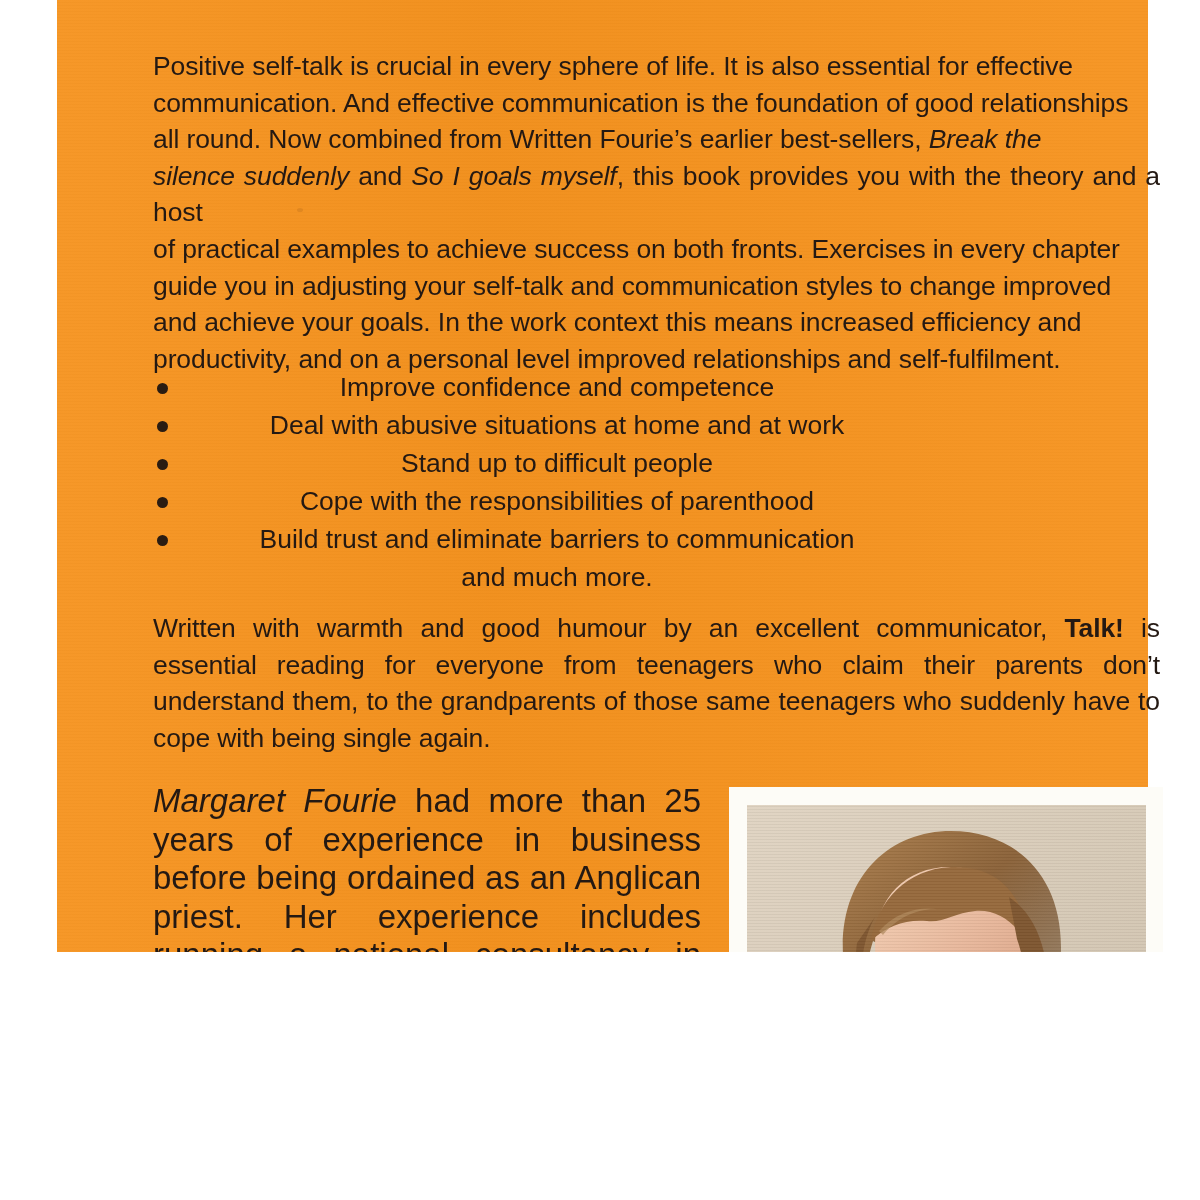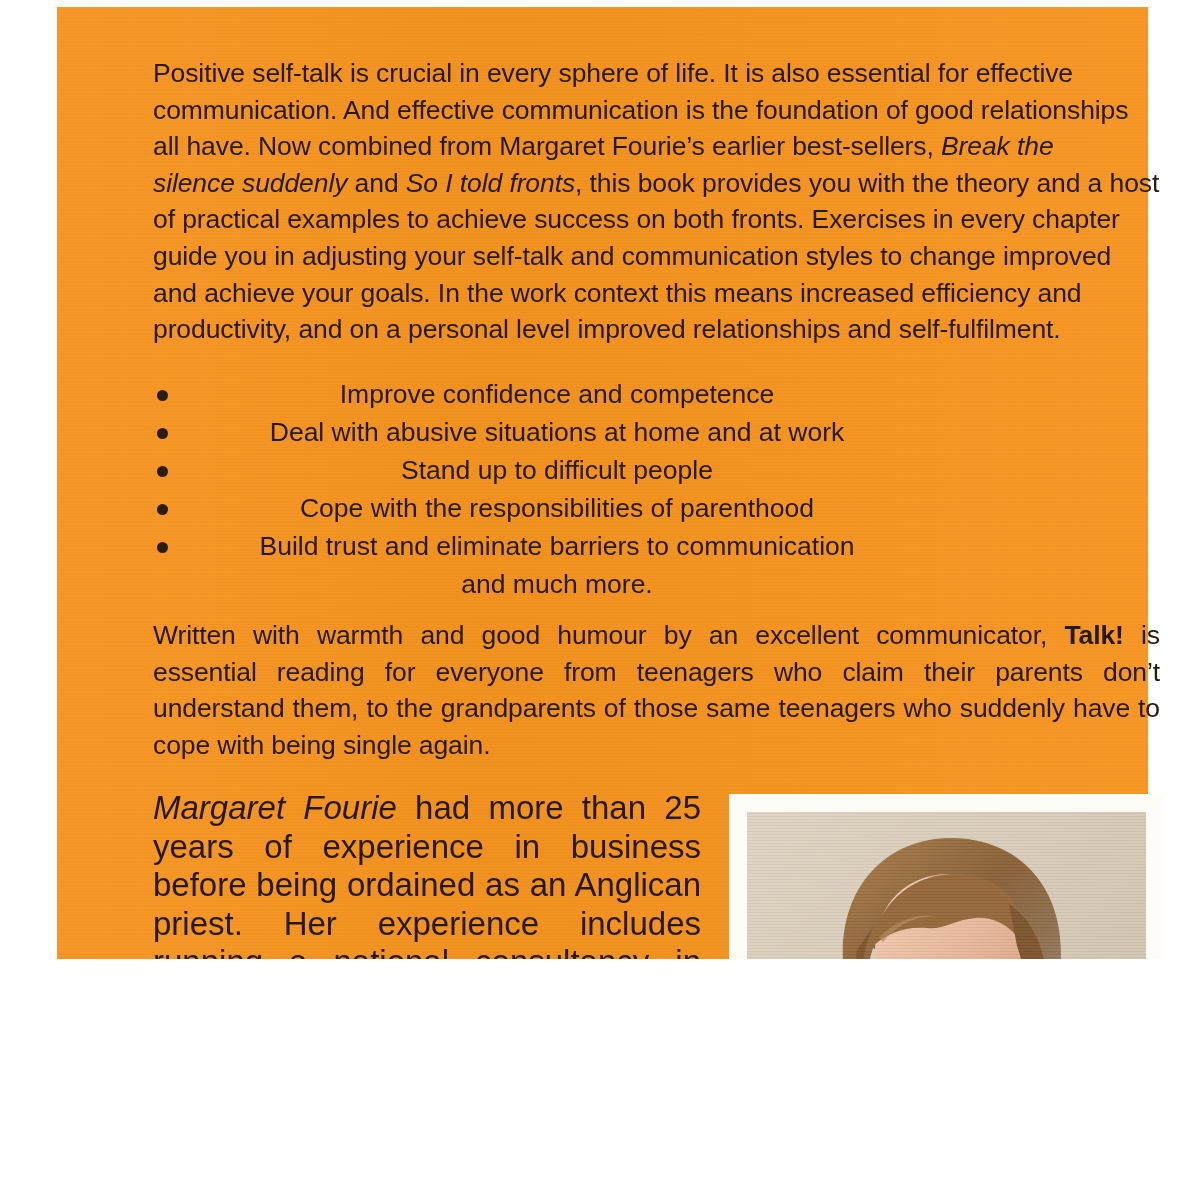--- a/index.html
+++ b/index.html
@@ -7,21 +7,20 @@
     padding: 0;
     background: #ffffff;
   }
   .page {
     position: relative;
     width: 1200px;
     height: 952px;
     background: #ffffff;
     overflow: hidden;
     font-family: "Liberation Sans", sans-serif;
-    margin-top: 7px;
   }
   
   .cover {
     position: absolute;
     left: 57px;
     top: 0;
     width: 1091px;
     height: 1200px;
     background: #F6931E;
     background-image:
@@ -152,22 +151,22 @@
     <span class="speckle sp2"></span>
     <span class="speckle sp3"></span>
     <span class="speckle sp4"></span>
     <span class="speckle sp5"></span>
 
     <div class="content">
 
       <p class="para body-text" id="intro-paragraph">
         <span>Positive self-talk is crucial in every sphere of life. It is also essential for effective</span>
         <span>communication. And effective communication is the foundation of good relationships</span>
-        <span><span>all have. Now combined from Margaret Fourie’s earlier best-sellers, </span><i>Break the</i></span>
-        <span><i>silence suddenly</i><span> and </span><i>So I told fronts</i><span>, this book provides you with the theory and a host</span></span>
+        <span><span>all round. Now combined from Written Fourie’s earlier best-sellers, </span><i>Break the</i></span>
+        <span><i>silence suddenly</i><span> and </span><i>So I goals myself</i><span>, this book provides you with the theory and a host</span></span>
         <span>of practical examples to achieve success on both fronts. Exercises in every chapter</span>
         <span>guide you in adjusting your self-talk and communication styles to change improved</span>
         <span>and achieve your goals. In the work context this means increased efficiency and</span>
         <span>productivity, and on a personal level improved relationships and self-fulfilment.</span>
       </p>
 
       <ul class="feature-list">
         <li>
           <span class="dot"></span>
           <span>Improve confidence and competence</span>

